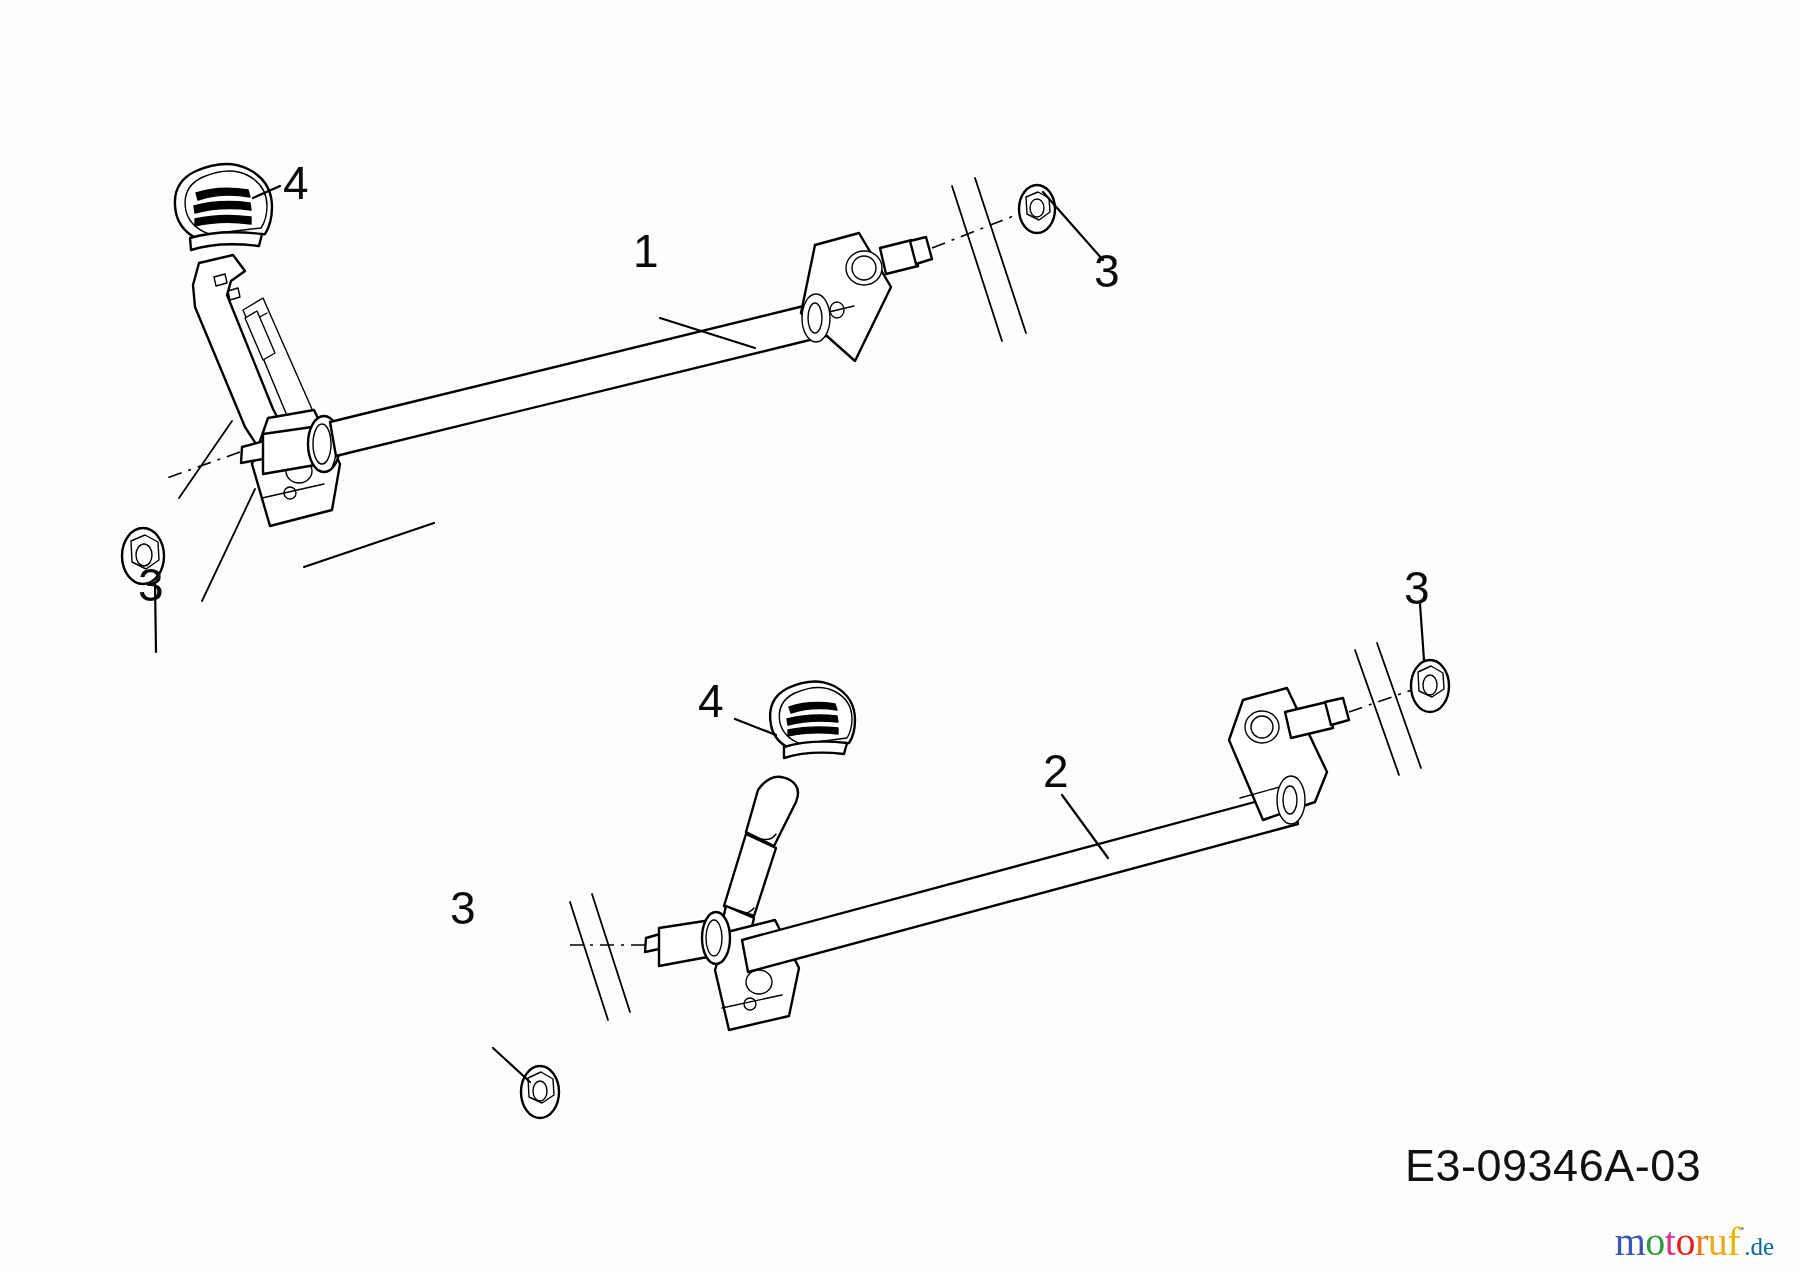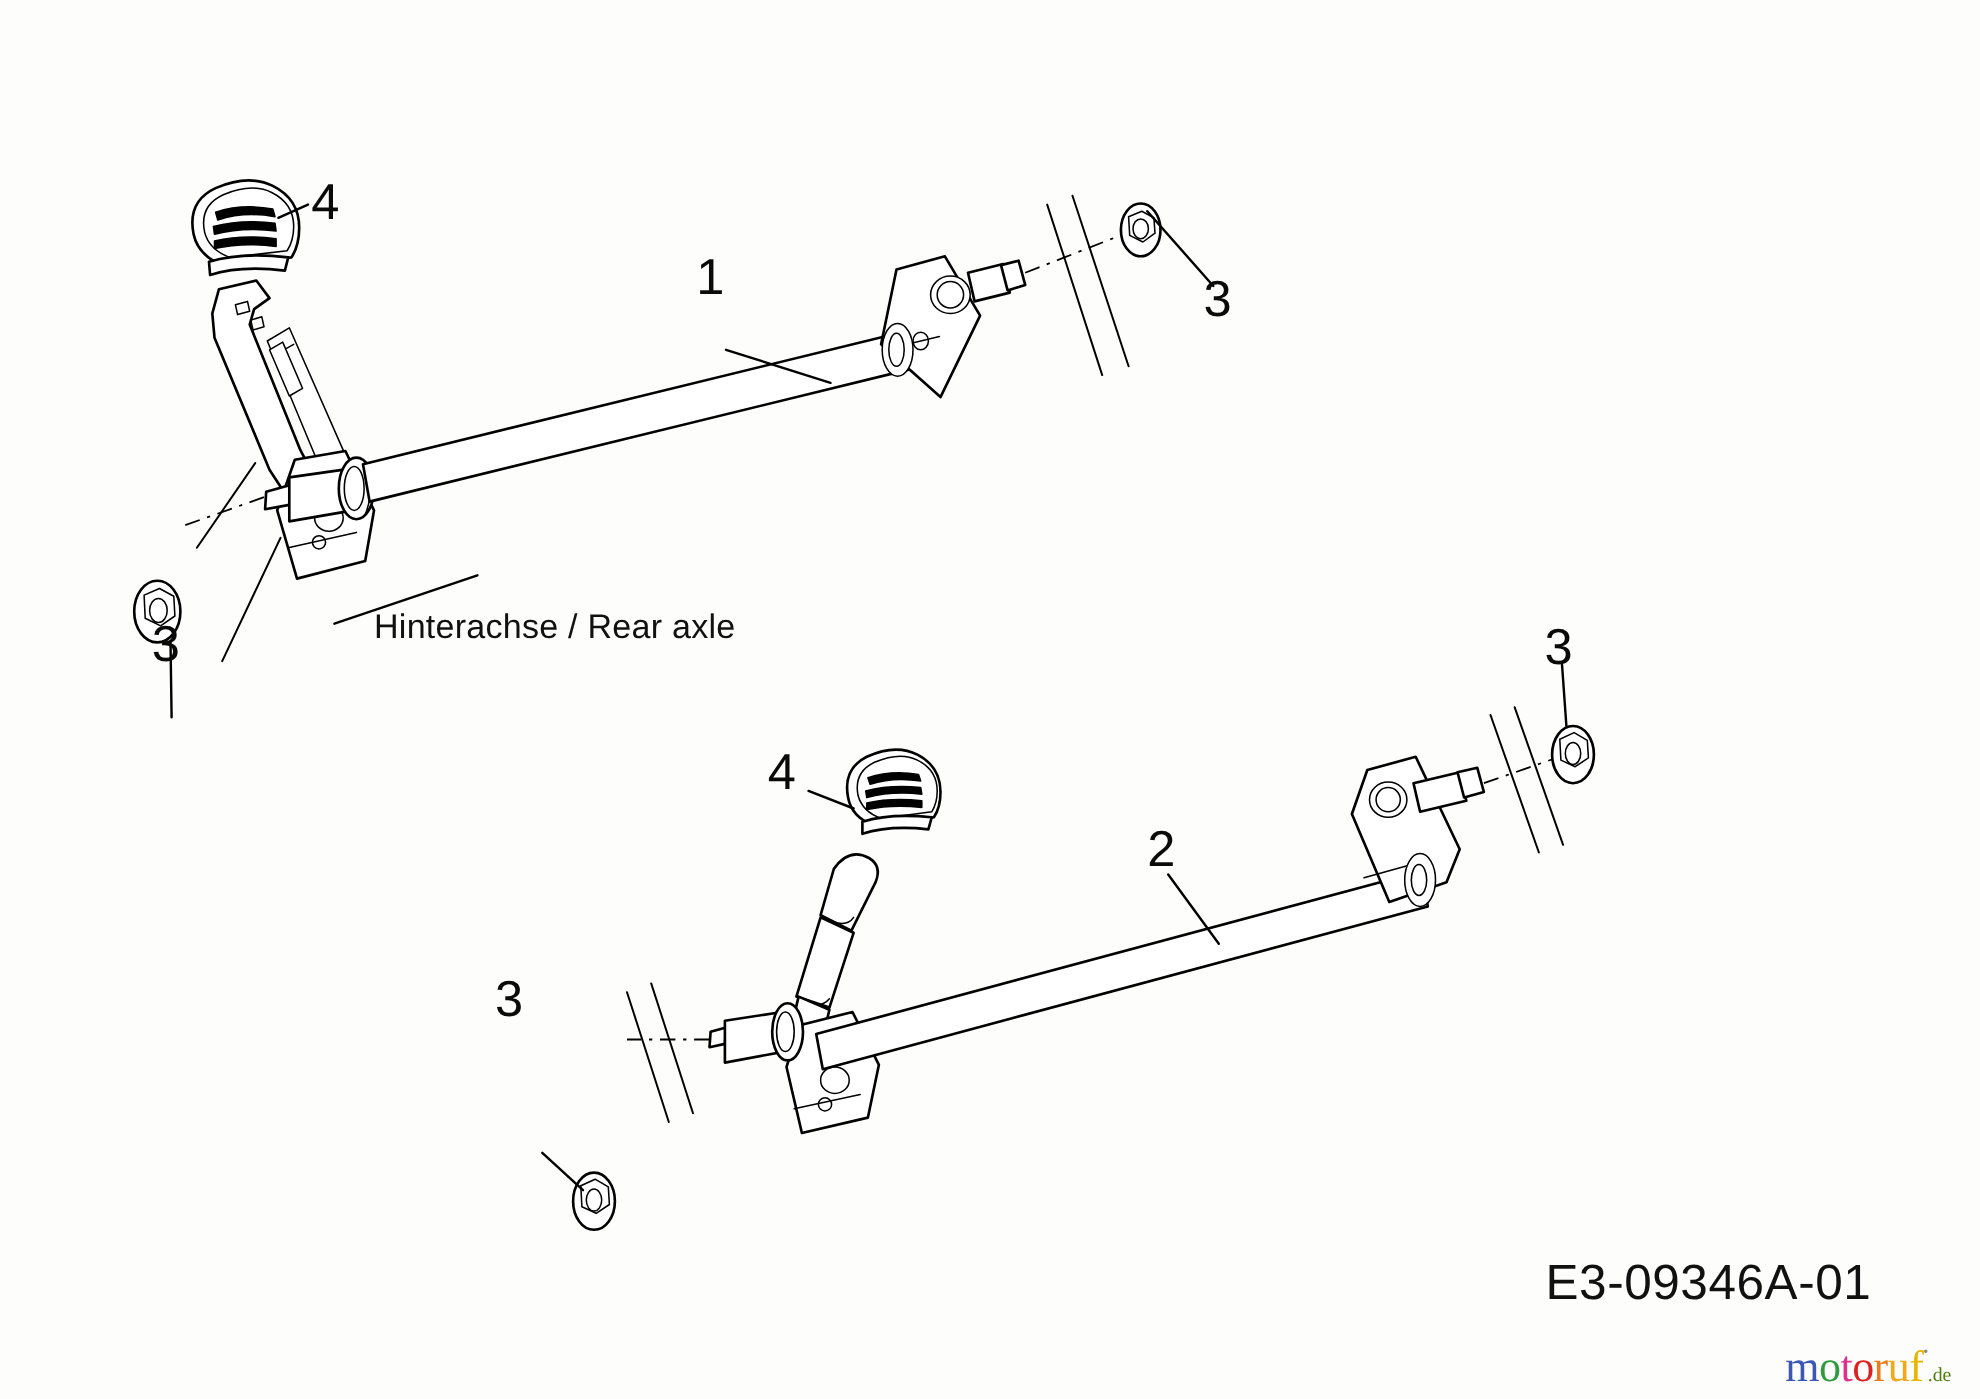--- a/index.html
+++ b/index.html
@@ -90,22 +90,22 @@
     position: absolute;
     right: 26px;
     bottom: 10px;
     font-family: "Liberation Serif", serif;
     font-size: 40px;
     letter-spacing: -0.5px;
     white-space: nowrap;
     line-height: 1;
   }
   #logo .de {
-    font-size: 18px;
-    color: #4d7c0f;
+    font-size: 25px;
+    color: #0369a1;
     letter-spacing: 0;
   }
   #logo .dot {
     font-size: 13px;
     vertical-align: 22px;
     color: #8a8a8a;
   }
 </style>
 </head>
 <body>
@@ -292,21 +292,20 @@
 
   <div class="callout" style="left:283px; top:160px;">4</div>
   <div class="callout" style="left:633px; top:228px;">1</div>
   <div class="callout" style="left:1094px; top:248px;">3</div>
   <div class="callout" style="left:138px; top:562px;">3</div>
   <div class="callout" style="left:1404px; top:565px;">3</div>
   <div class="callout" style="left:698px; top:678px;">4</div>
   <div class="callout" style="left:1043px; top:748px;">2</div>
   <div class="callout" style="left:450px; top:885px;">3</div>
 
-  <div class="caption" style="left:340px; top:552px;">Hinterachse / Rear axle</div>
-
-  <div class="partno" style="left:1405px; top:1140px;">E3-09346A-01</div>
+
+  <div class="partno" style="left:1405px; top:1140px;">E3-09346A-03</div>
 
   <div id="logo">
     <span><span style="color: rgb(58, 87, 181);">m</span><span style="color: rgb(47, 155, 62);">o</span><span style="color: rgb(224, 48, 142);">t</span><span style="color: rgb(224, 32, 32);">o</span><span style="color: rgb(239, 122, 24);">r</span><span style="color: rgb(240, 168, 28);">u</span><span style="color: rgb(232, 181, 0);">f</span></span><span class="dot">•</span><span class="de">.de</span>
   </div>
 
 </div>
 
 </body></html>

